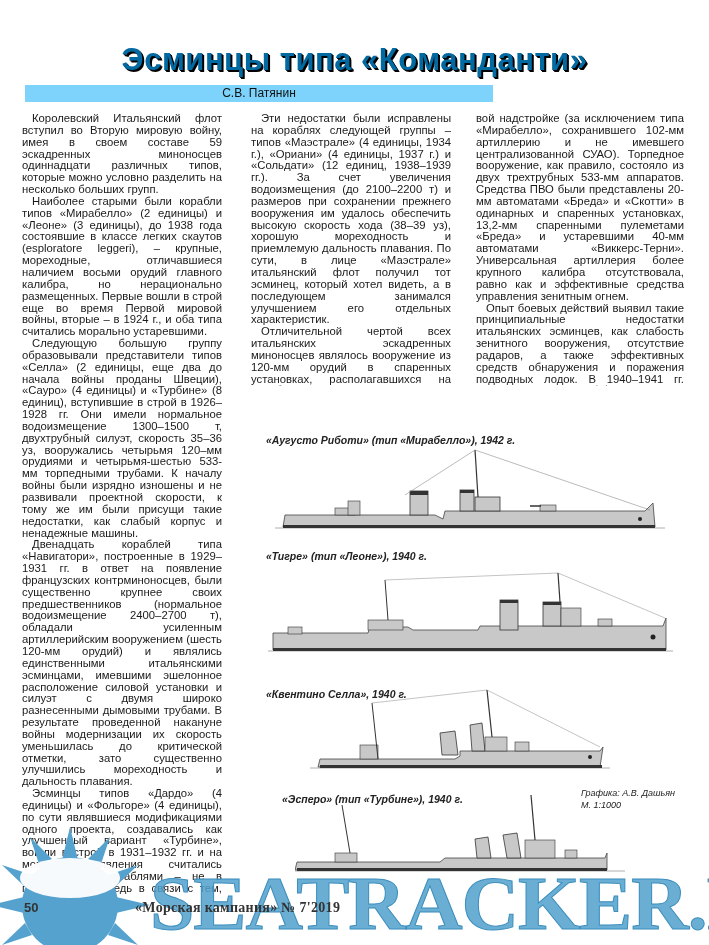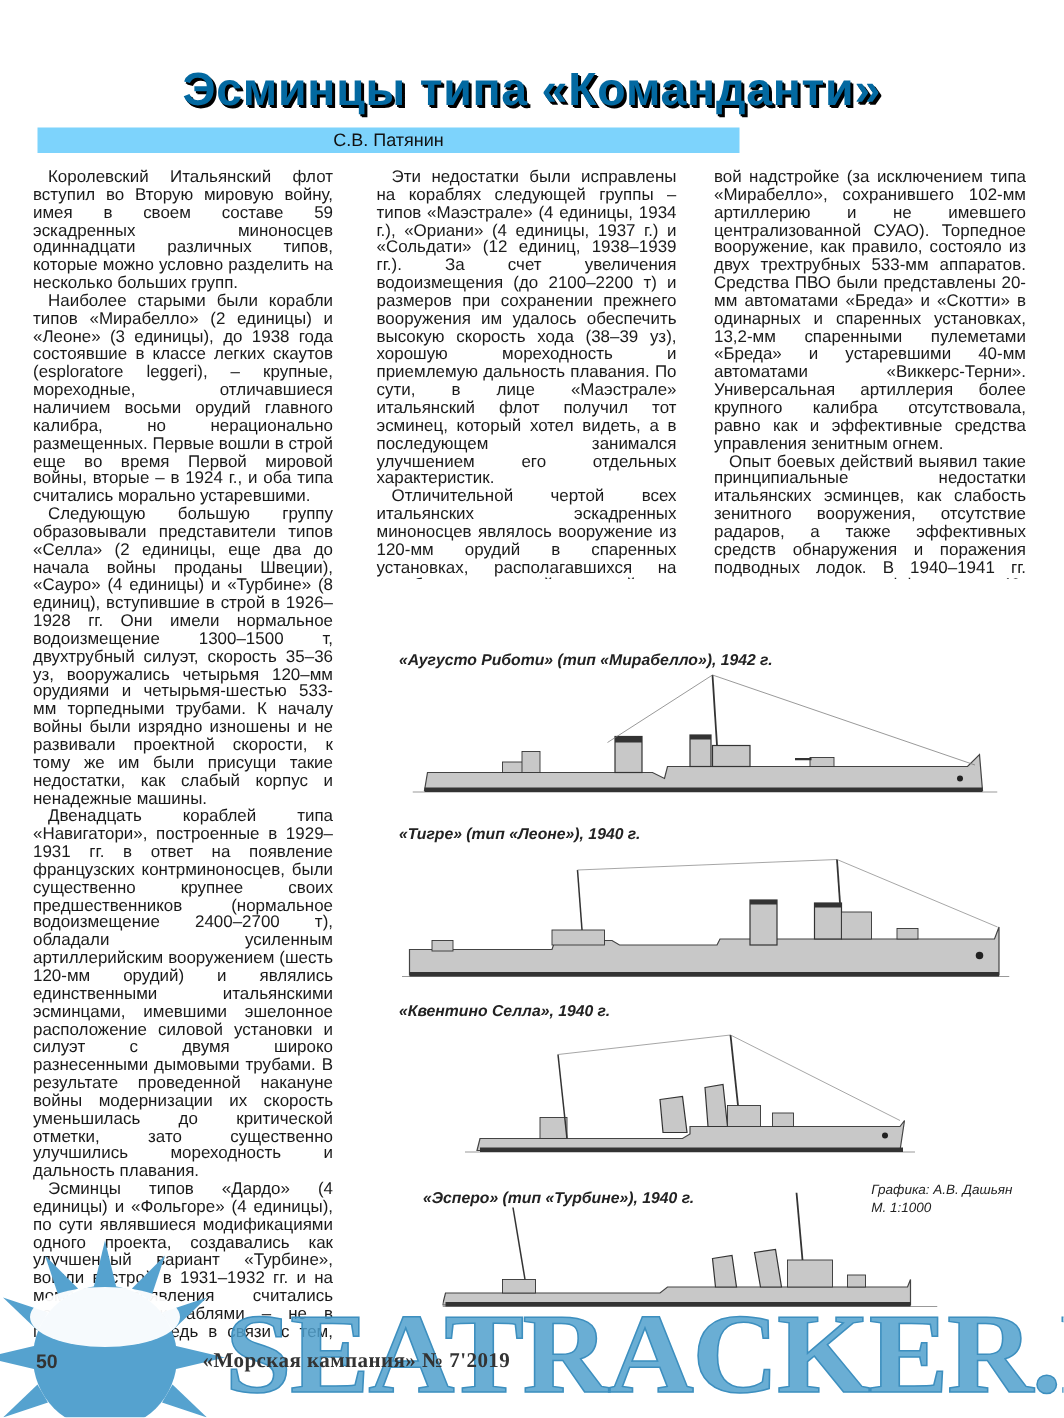--- a/index.html
+++ b/index.html
@@ -85,21 +85,21 @@
   <rect x="275" y="42" width="18" height="24" fill="#c8c8c8" stroke="#333" stroke-width="0.8"></rect>
   <rect x="275" y="42" width="18" height="3" fill="#333"></rect>
   <rect x="293" y="48" width="20" height="18" fill="#c8c8c8" stroke="#333" stroke-width="0.6"></rect>
   <line x1="292" y1="42" x2="290" y2="13" stroke="#333" stroke-width="1.2"></line>
   <line x1="290" y1="13" x2="397" y2="58" stroke="#888" stroke-width="0.5"></line>
   <rect x="20" y="67" width="14" height="7" fill="#c8c8c8" stroke="#333" stroke-width="0.6"></rect>
   <rect x="330" y="59" width="14" height="7" fill="#c8c8c8" stroke="#333" stroke-width="0.6"></rect>
   <circle cx="385" cy="77" r="2.5" fill="#222"></circle>
 </svg>
 
-<div class="ship-caption" style="left:266px;top:668px;">«Квентино Селла», 1940 г.</div>
+<div class="ship-caption" style="left:266px;top:688px;">«Квентино Селла», 1940 г.</div>
 <svg class="ship" style="left:310px;top:685px;" width="300" height="85">
   <line x1="0" y1="83" x2="300" y2="83" stroke="#999" stroke-width="0.8"></line>
   <polygon points="8,82 10,74 145,74 150,71 150,66 290,66 293,62 290,82" fill="#c8c8c8" stroke="#444" stroke-width="0.8"></polygon>
   <rect x="10" y="80" width="282" height="3" fill="#333"></rect>
   <rect x="50" y="60" width="18" height="14" fill="#c8c8c8" stroke="#333" stroke-width="0.6"></rect>
   <line x1="68" y1="74" x2="62" y2="18" stroke="#333" stroke-width="1"></line>
   <line x1="62" y1="18" x2="177" y2="5" stroke="#888" stroke-width="0.5"></line>
   <polygon points="130,48 145,46 148,70 132,70" fill="#c8c8c8" stroke="#333" stroke-width="0.8"></polygon>
   <polygon points="160,40 172,38 175,66 162,66" fill="#c8c8c8" stroke="#333" stroke-width="0.8"></polygon>
   <rect x="175" y="52" width="22" height="14" fill="#c8c8c8" stroke="#333" stroke-width="0.6"></rect>

